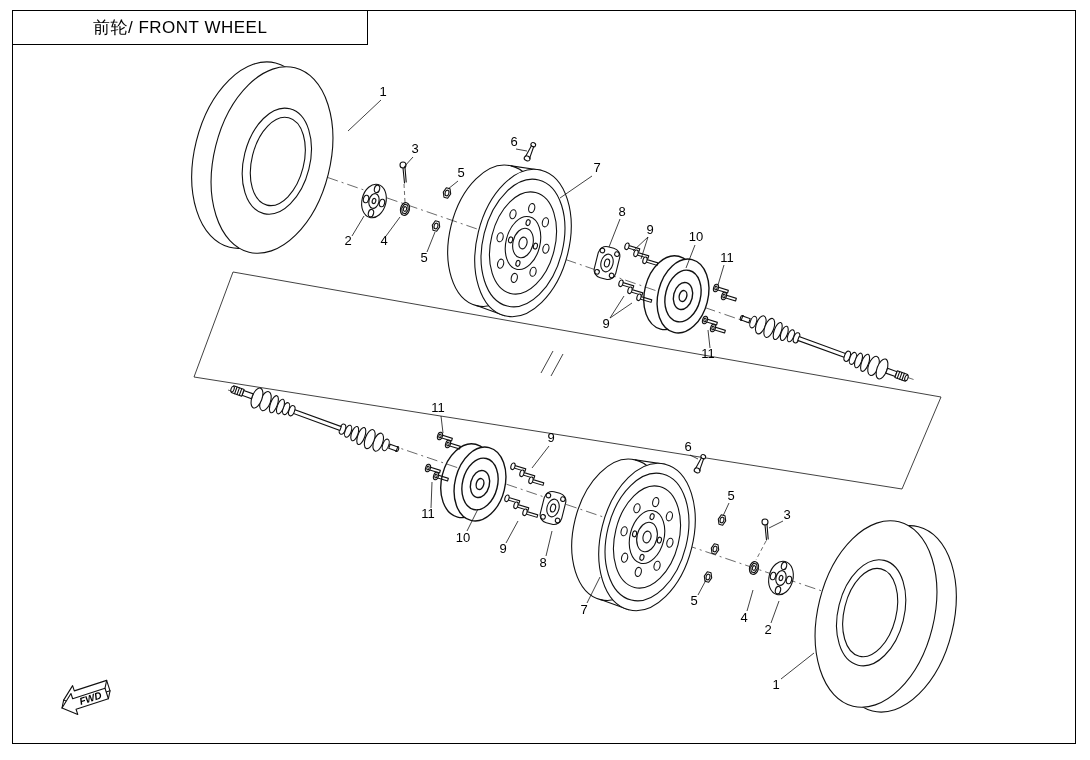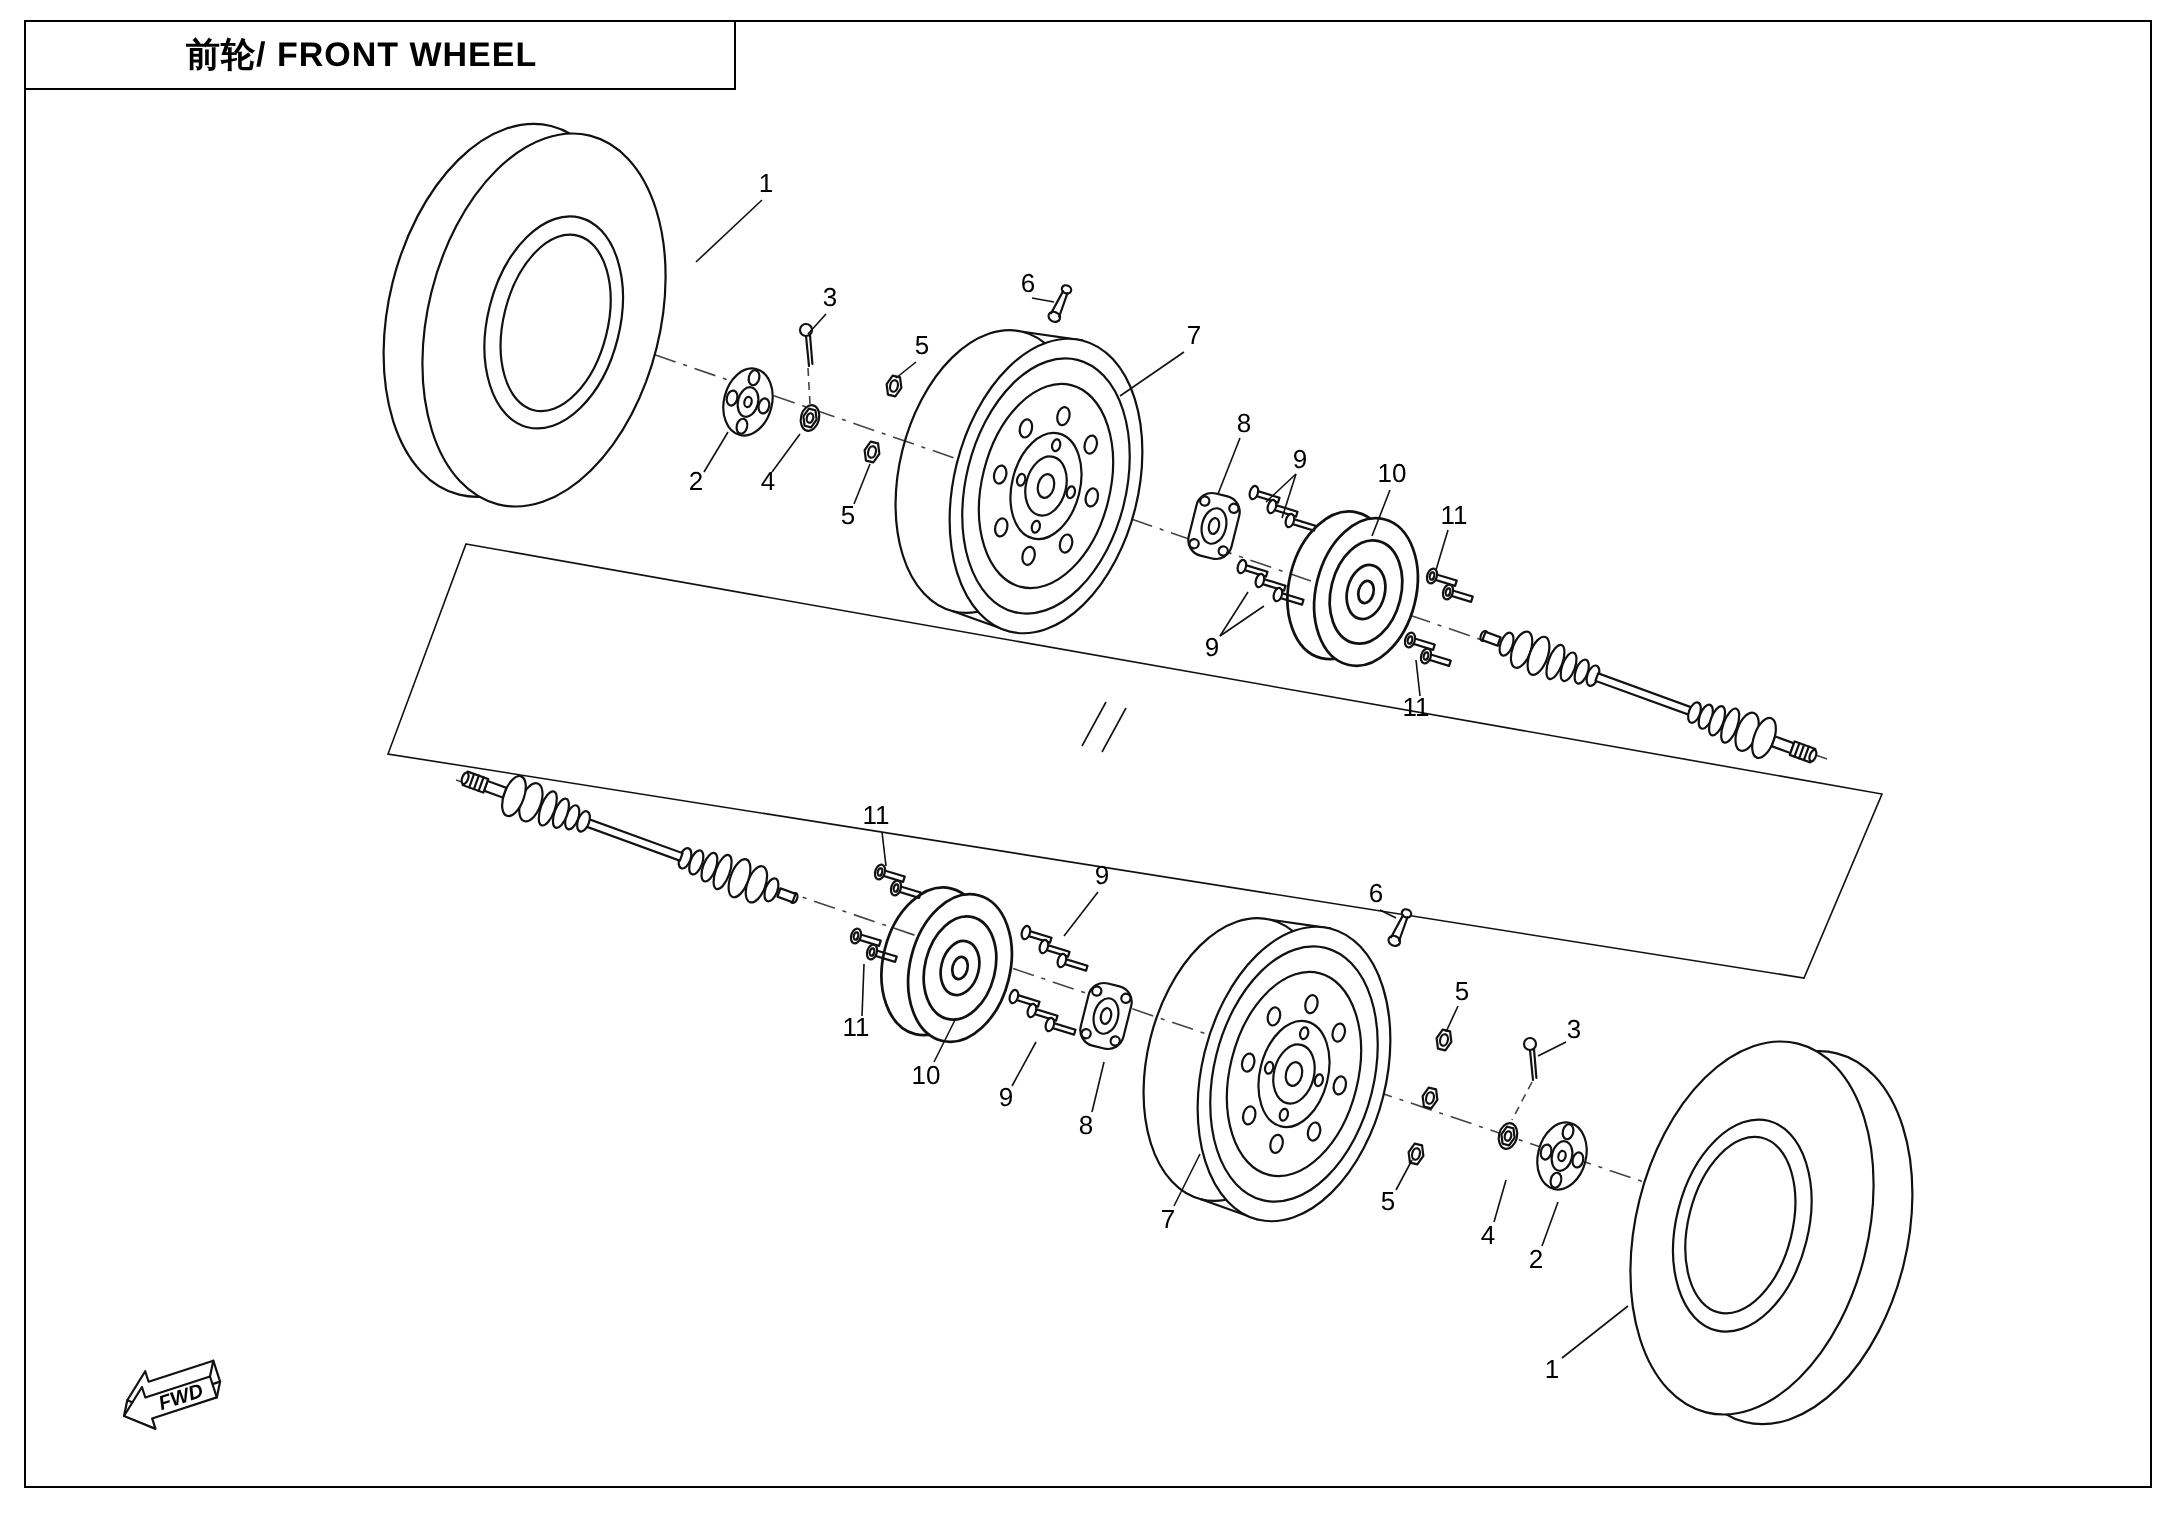--- a/index.html
+++ b/index.html
@@ -3,21 +3,21 @@
 <meta charset="utf-8">
 <style>
   html,body{margin:0;padding:0;background:#fff;}
   .page{position:relative;width:1090px;height:760px;background:#fff;
         font-family:"Liberation Sans",sans-serif;overflow:hidden;}
   .frame{position:absolute;left:12px;top:10px;width:1064px;height:734px;
          border:1.5px solid #000;box-sizing:border-box;}
   .title-box{position:absolute;left:12px;top:10px;width:356px;height:35px;
              border:1.5px solid #000;background:#fff;box-sizing:border-box;
              display:flex;align-items:center;padding-left:80px;
-             font-weight:bold;font-size:17px;letter-spacing:.5px;}
+             font-weight:normal;font-size:17px;letter-spacing:.5px;}
   svg{position:absolute;left:0;top:0;}
   .ln{fill:none;stroke:#111;stroke-width:1.1;stroke-linecap:round;stroke-linejoin:round;}
   .wh{fill:#fff;stroke:#111;stroke-width:1.1;stroke-linejoin:round;}
   .ld{stroke:#111;stroke-width:.8;fill:none;}
   .dash{stroke:#444;stroke-width:.8;stroke-dasharray:11 4 2 4;fill:none;}
   .sdash{stroke:#444;stroke-width:.8;stroke-dasharray:4 3;fill:none;}
   .callout{font:13px "Liberation Sans",sans-serif;fill:#000;text-anchor:middle;}
   .fwdtxt{font:italic bold 10px "Liberation Sans",sans-serif;fill:#000;text-anchor:middle;}
 </style>
 </head>

